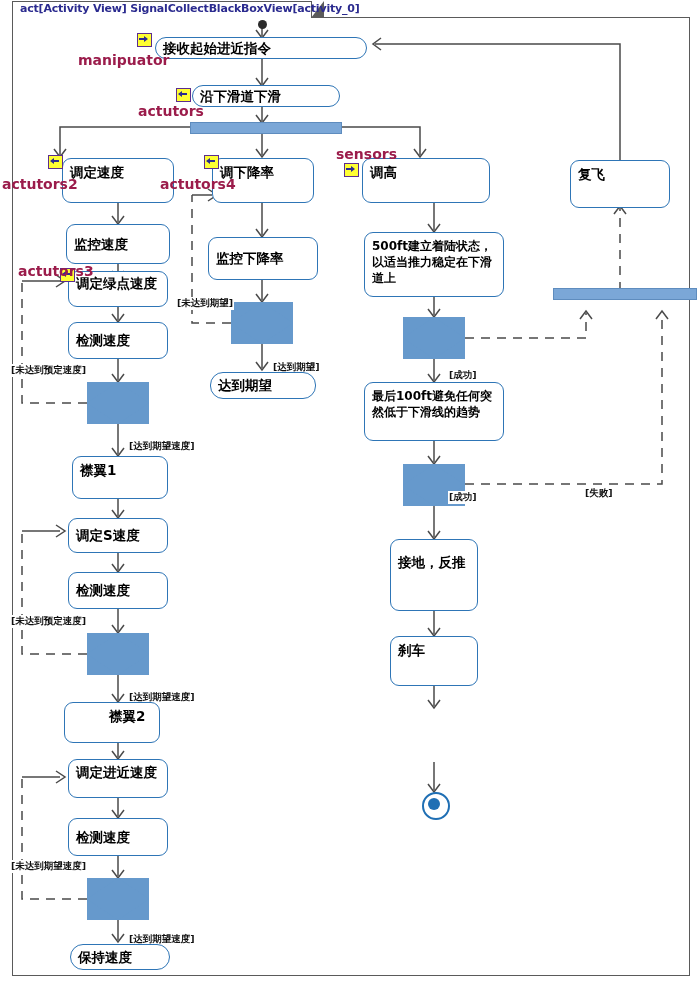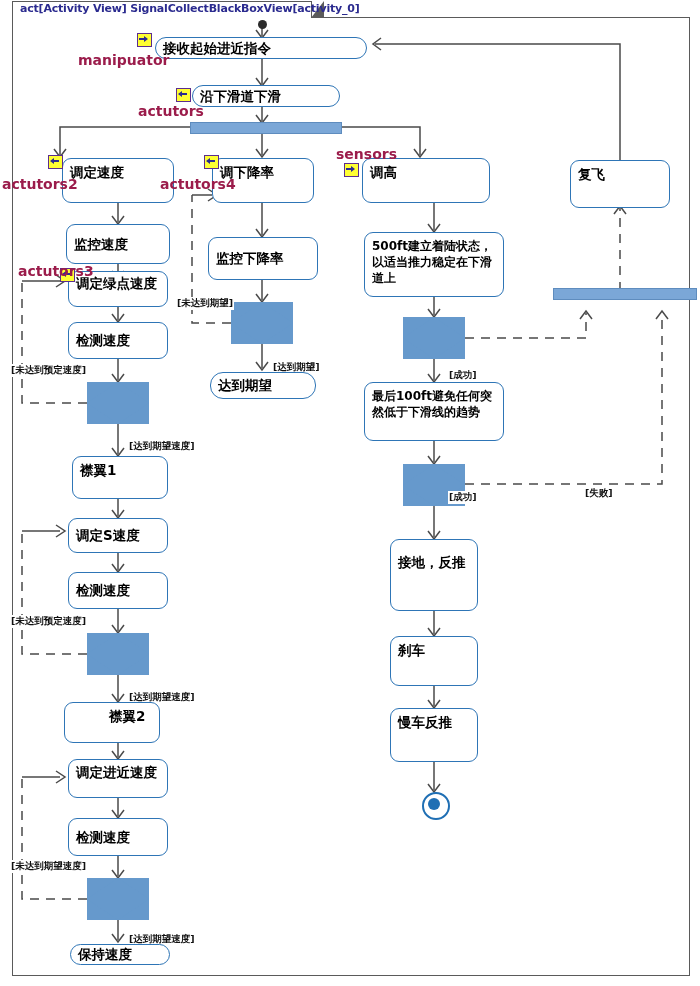--- a/index.html
+++ b/index.html
@@ -265,21 +265,21 @@
   <div class="node c" style="left:68px;top:818px;width:100px;height:38px;">
     <span>检测速度</span>
   </div>
 
   <div class="diamond" style="left:87px;top:878px;">
       <i></i>
     </div>
   <div class="glabel" style="left:10px;top:860px;">[未达到期望速度]</div>
   <div class="glabel" style="left:128px;top:933px;">[达到期望速度]</div>
 
-  <div class="node c" style="left:70px;top:944px;width:100px;height:21px;border-radius:13px;">
+  <div class="node c" style="left:70px;top:944px;width:100px;height:26px;border-radius:13px;">
     <span>保持速度</span>
   </div>
 
   <div class="node" style="left:212px;top:158px;width:102px;height:45px;">
     <span>调下降率</span>
   </div>
   <div class="pin" style="left:204px;top:155px;">
     <svg width="11" height="10" viewBox="0 0 11 10">
         <path d="M10,4 h-5 v-2 l-4,3 l4,3 v-2 h5 z" fill="#2b2b8f"></path>
       </svg>
@@ -330,23 +330,20 @@
   <div class="glabel" style="left:584px;top:487px;">[失败]</div>
 
   <div class="node" style="left:390px;top:539px;width:88px;height:72px;padding-top:14px;">
     <span>接地，反推</span>
   </div>
 
   <div class="node" style="left:390px;top:636px;width:88px;height:50px;">
     <span>刹车</span>
   </div>
 
-  <div class="node" style="left:390px;top:708px;width:88px;height:54px;">
-    <span>慢车反推</span>
-  </div>
 
   <div class="final" style="left:422px;top:792px;">
       <b></b>
     </div>
 
   <div class="node" style="left:570px;top:160px;width:100px;height:48px;">
     <span>复飞</span>
   </div>
 
   <div class="bar" style="left:553px;top:288px;width:142px;height:10px;"></div>

